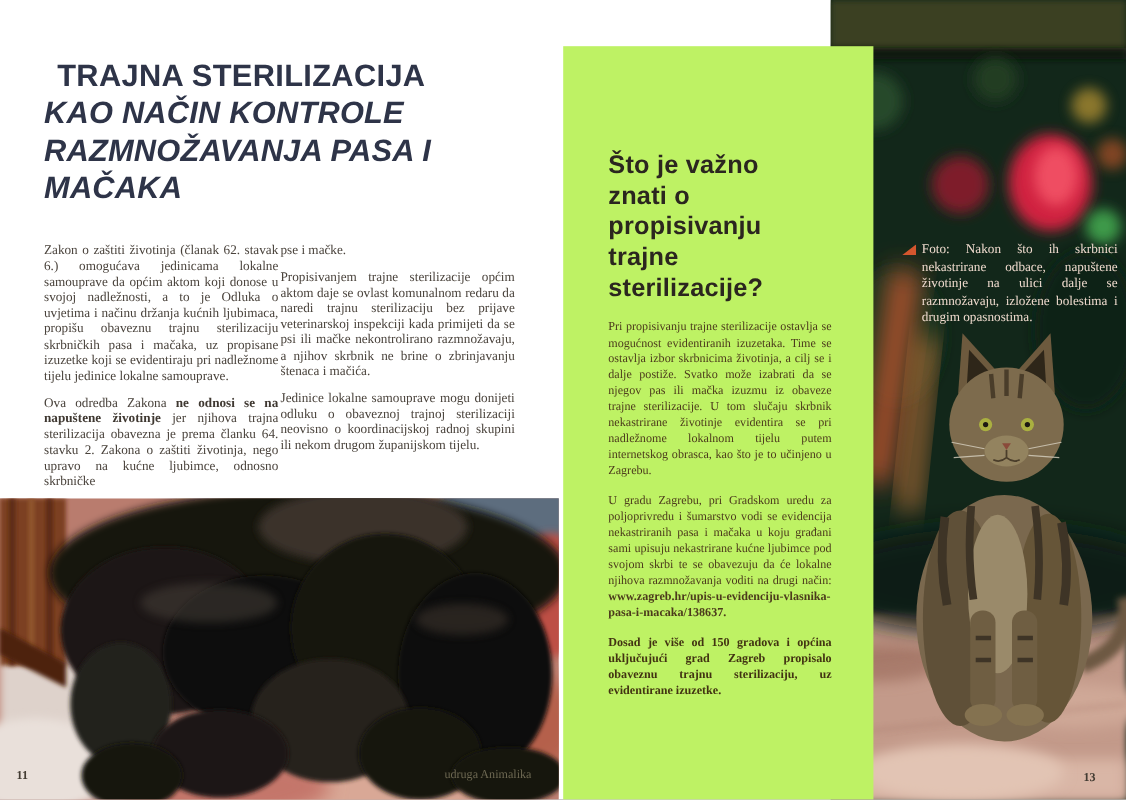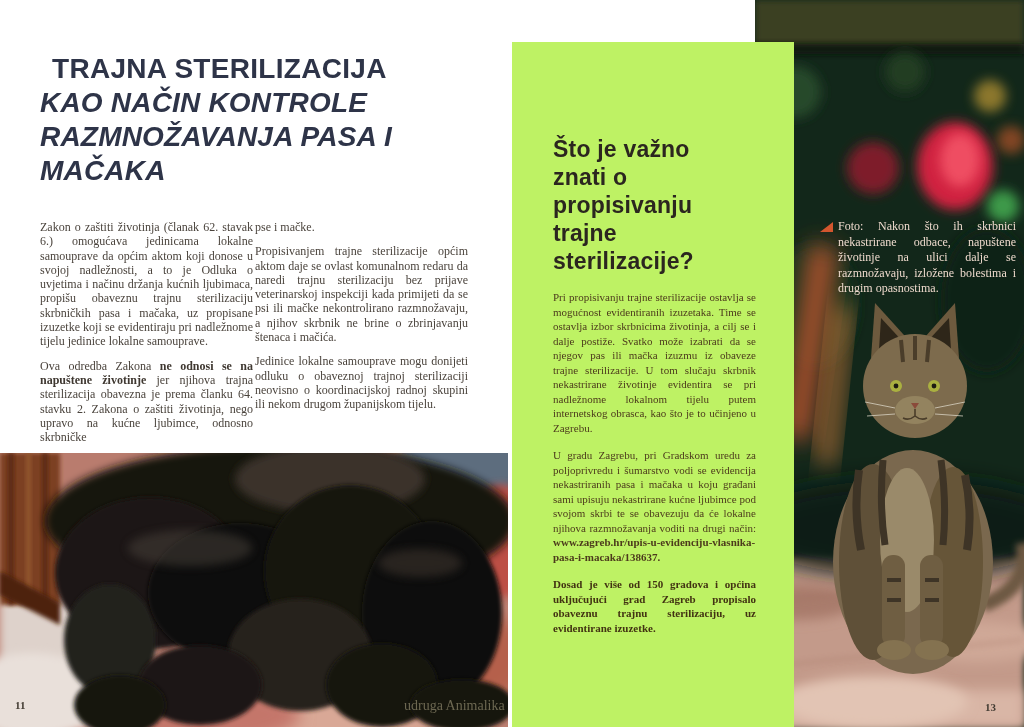--- a/index.html
+++ b/index.html
@@ -11,21 +11,21 @@
   .title .main{display:block;font-size:28px;font-weight:800;letter-spacing:.3px;margin-left:12px;}
   .title .sub{display:block;font-size:28px;font-weight:600;font-style:italic;letter-spacing:.2px;}
   .columns{position:absolute;left:40px;top:220px;width:444px;display:flex;gap:2px;
            color:#4a433c;font-size:12px;line-height:14.3px;text-align:justify;}
   .col{width:213px;}
   .col p{margin:0 0 10px 0;}
   .col b{font-weight:700;color:#3f3831;}
   
   .dog-photo{position:absolute;left:0;top:453px;width:508px;height:274px;}
   .dog-photo svg{display:block;width:100%;height:100%;}
-  .photo-credit{position:absolute;left:404px;top:698px;font-size:14px;color:#6d6852;z-index:5;}
+  .photo-credit{position:absolute;left:404px;top:698px;font-size:11px;color:#6d6852;z-index:5;}
   .pagenum{position:absolute;font-size:11px;font-weight:700;color:#433c33;z-index:6;}
   .pagenum.left{left:15px;top:699px;}
   .pagenum.right{left:985px;top:701px;}
   
   .panel{position:absolute;left:512px;top:42px;width:282px;height:685px;background:#bef264;
          z-index:3;box-sizing:border-box;padding:93px 38px 0 41px;}
   .panel h2{margin:0 0 15px 0;width:190px;font-family:"Liberation Sans",sans-serif;
             font-weight:800;font-size:23px;line-height:28px;color:#2b261f;letter-spacing:.2px;}
   .panel p{margin:0 0 13px 0;font-size:11px;line-height:14.5px;text-align:justify;color:#4c3b1c;}
   .panel .url{font-weight:700;cursor:pointer;}

